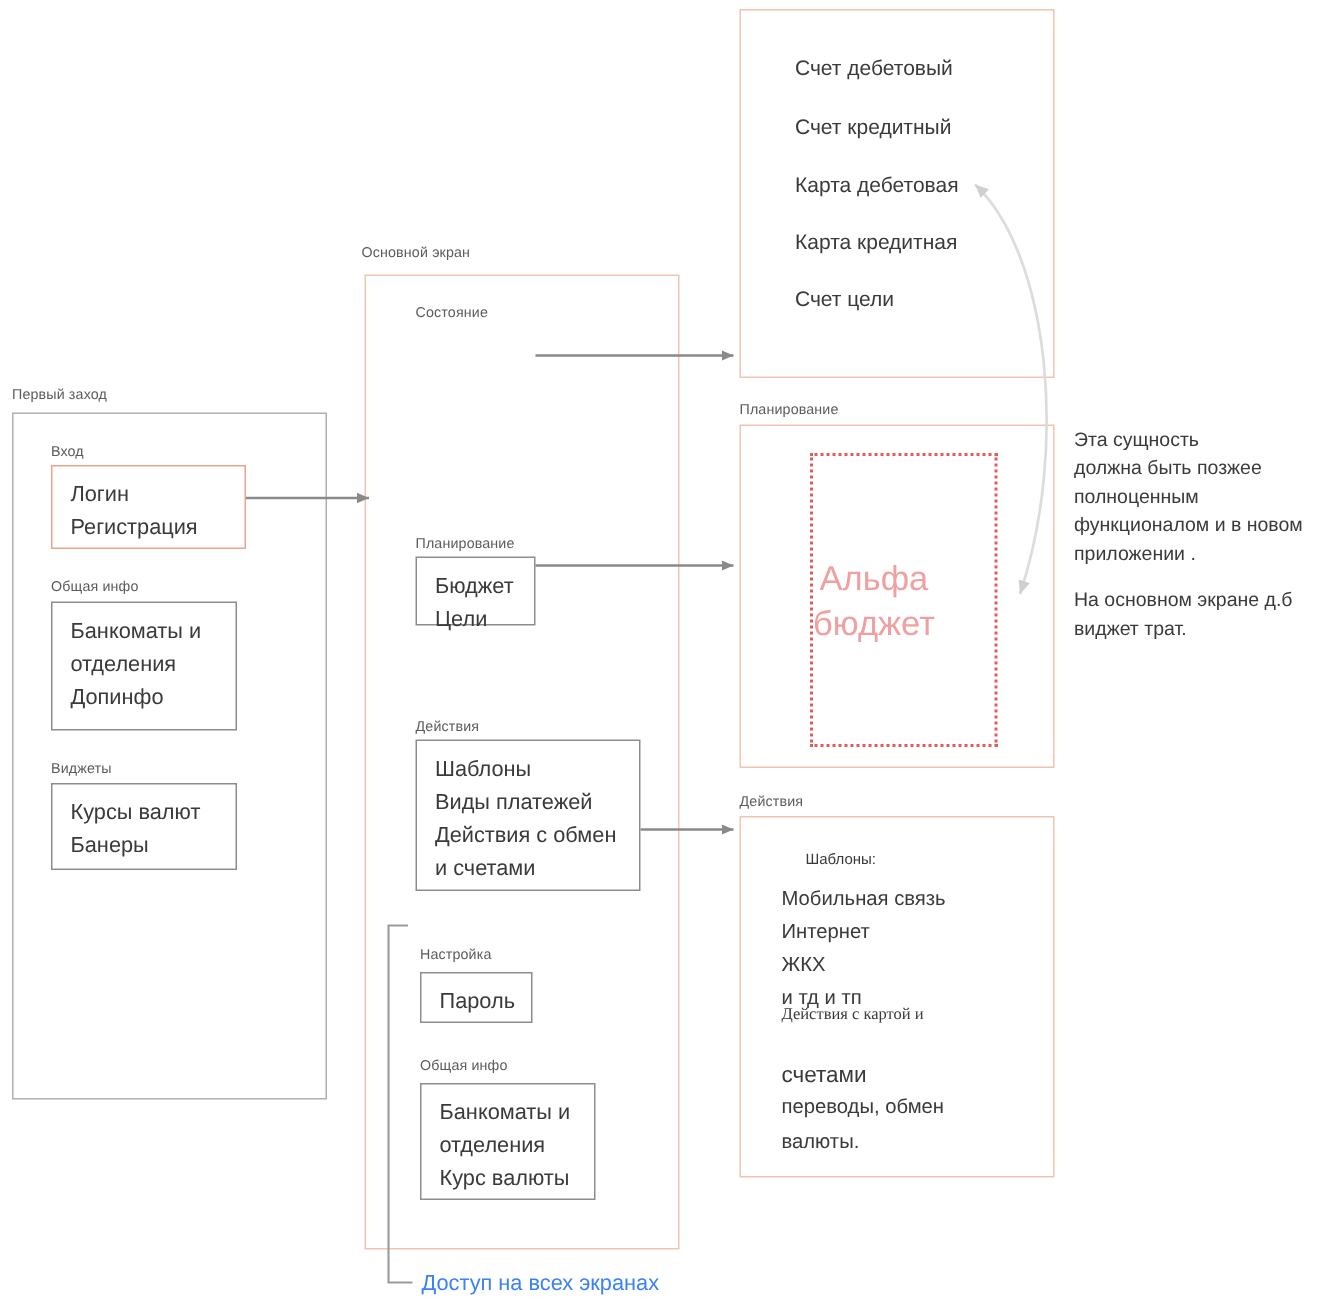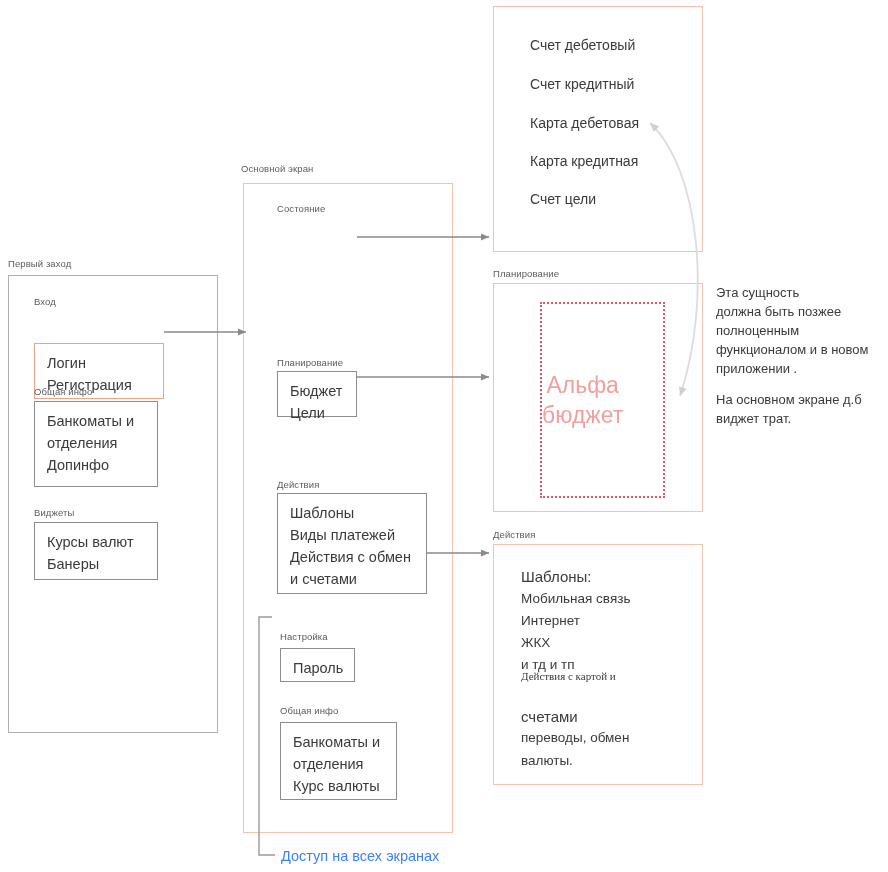--- a/index.html
+++ b/index.html
@@ -43,21 +43,21 @@
   .box {
     position: absolute;
     box-sizing: border-box;
     background: #ffffff;
     padding: 8px 10px 8px 12px;
     font-size: 14.5px;
     line-height: 22px;
     color: #3a3a3a;
   }
   .box-gray { border: 1.3px solid #8d8d8d; }
-  .box-orange { border: 1.3px solid #e8a58c; margin-top: 33px; }
+  .box-orange { border: 1.3px solid #e8a58c; }
 
   .box .line { white-space: nowrap; }
   .box .wrap { white-space: normal; }
 
   
   .listbox {
     position: absolute;
     box-sizing: border-box;
     background: #fff;
     border: 1.5px solid #f2c3b0;
@@ -182,21 +182,21 @@
     <div class="dashed-card" style="left:46px; top:18px; width:125px; height:196px;">
       <div>
         <div class="title">Альфа</div>
         <div class="title">бюджет</div>
       </div>
     </div>
   </div>
 
   <div class="caption" style="left:493px; top:529px;">Действия</div>
   <div class="listbox" style="left:493px; top:544px; width:210px; height:241px;">
-    <div class="row abs" style="left:27px; top:23px; font-size:15px;">Шаблоны:</div>
+    <div class="row abs" style="left:43px; top:23px; font-size:10px;">Шаблоны:</div>
     <div class="row abs" style="left:27px; top:46px; font-size:13.5px;">Мобильная связь</div>
     <div class="row abs" style="left:27px; top:68px; font-size:13.5px;">Интернет</div>
     <div class="row abs" style="left:27px; top:90px; font-size:13.5px;">ЖКХ</div>
     <div class="row abs" style="left:27px; top:112px; font-size:13.5px;">и тд и тп</div>
     <div class="row abs" style="left:27px; top:125px; font-size:11px;font-family:Liberation Serif, serif;">Действия с картой и</div>
     <div class="row abs" style="left:27px; top:163px; font-size:15px;">счетами</div>
     <div class="row abs" style="left:27px; top:185px; font-size:13.5px;">переводы, обмен</div>
     <div class="row abs" style="left:27px; top:208px; font-size:13.5px;">валюты.</div>
   </div>
 

